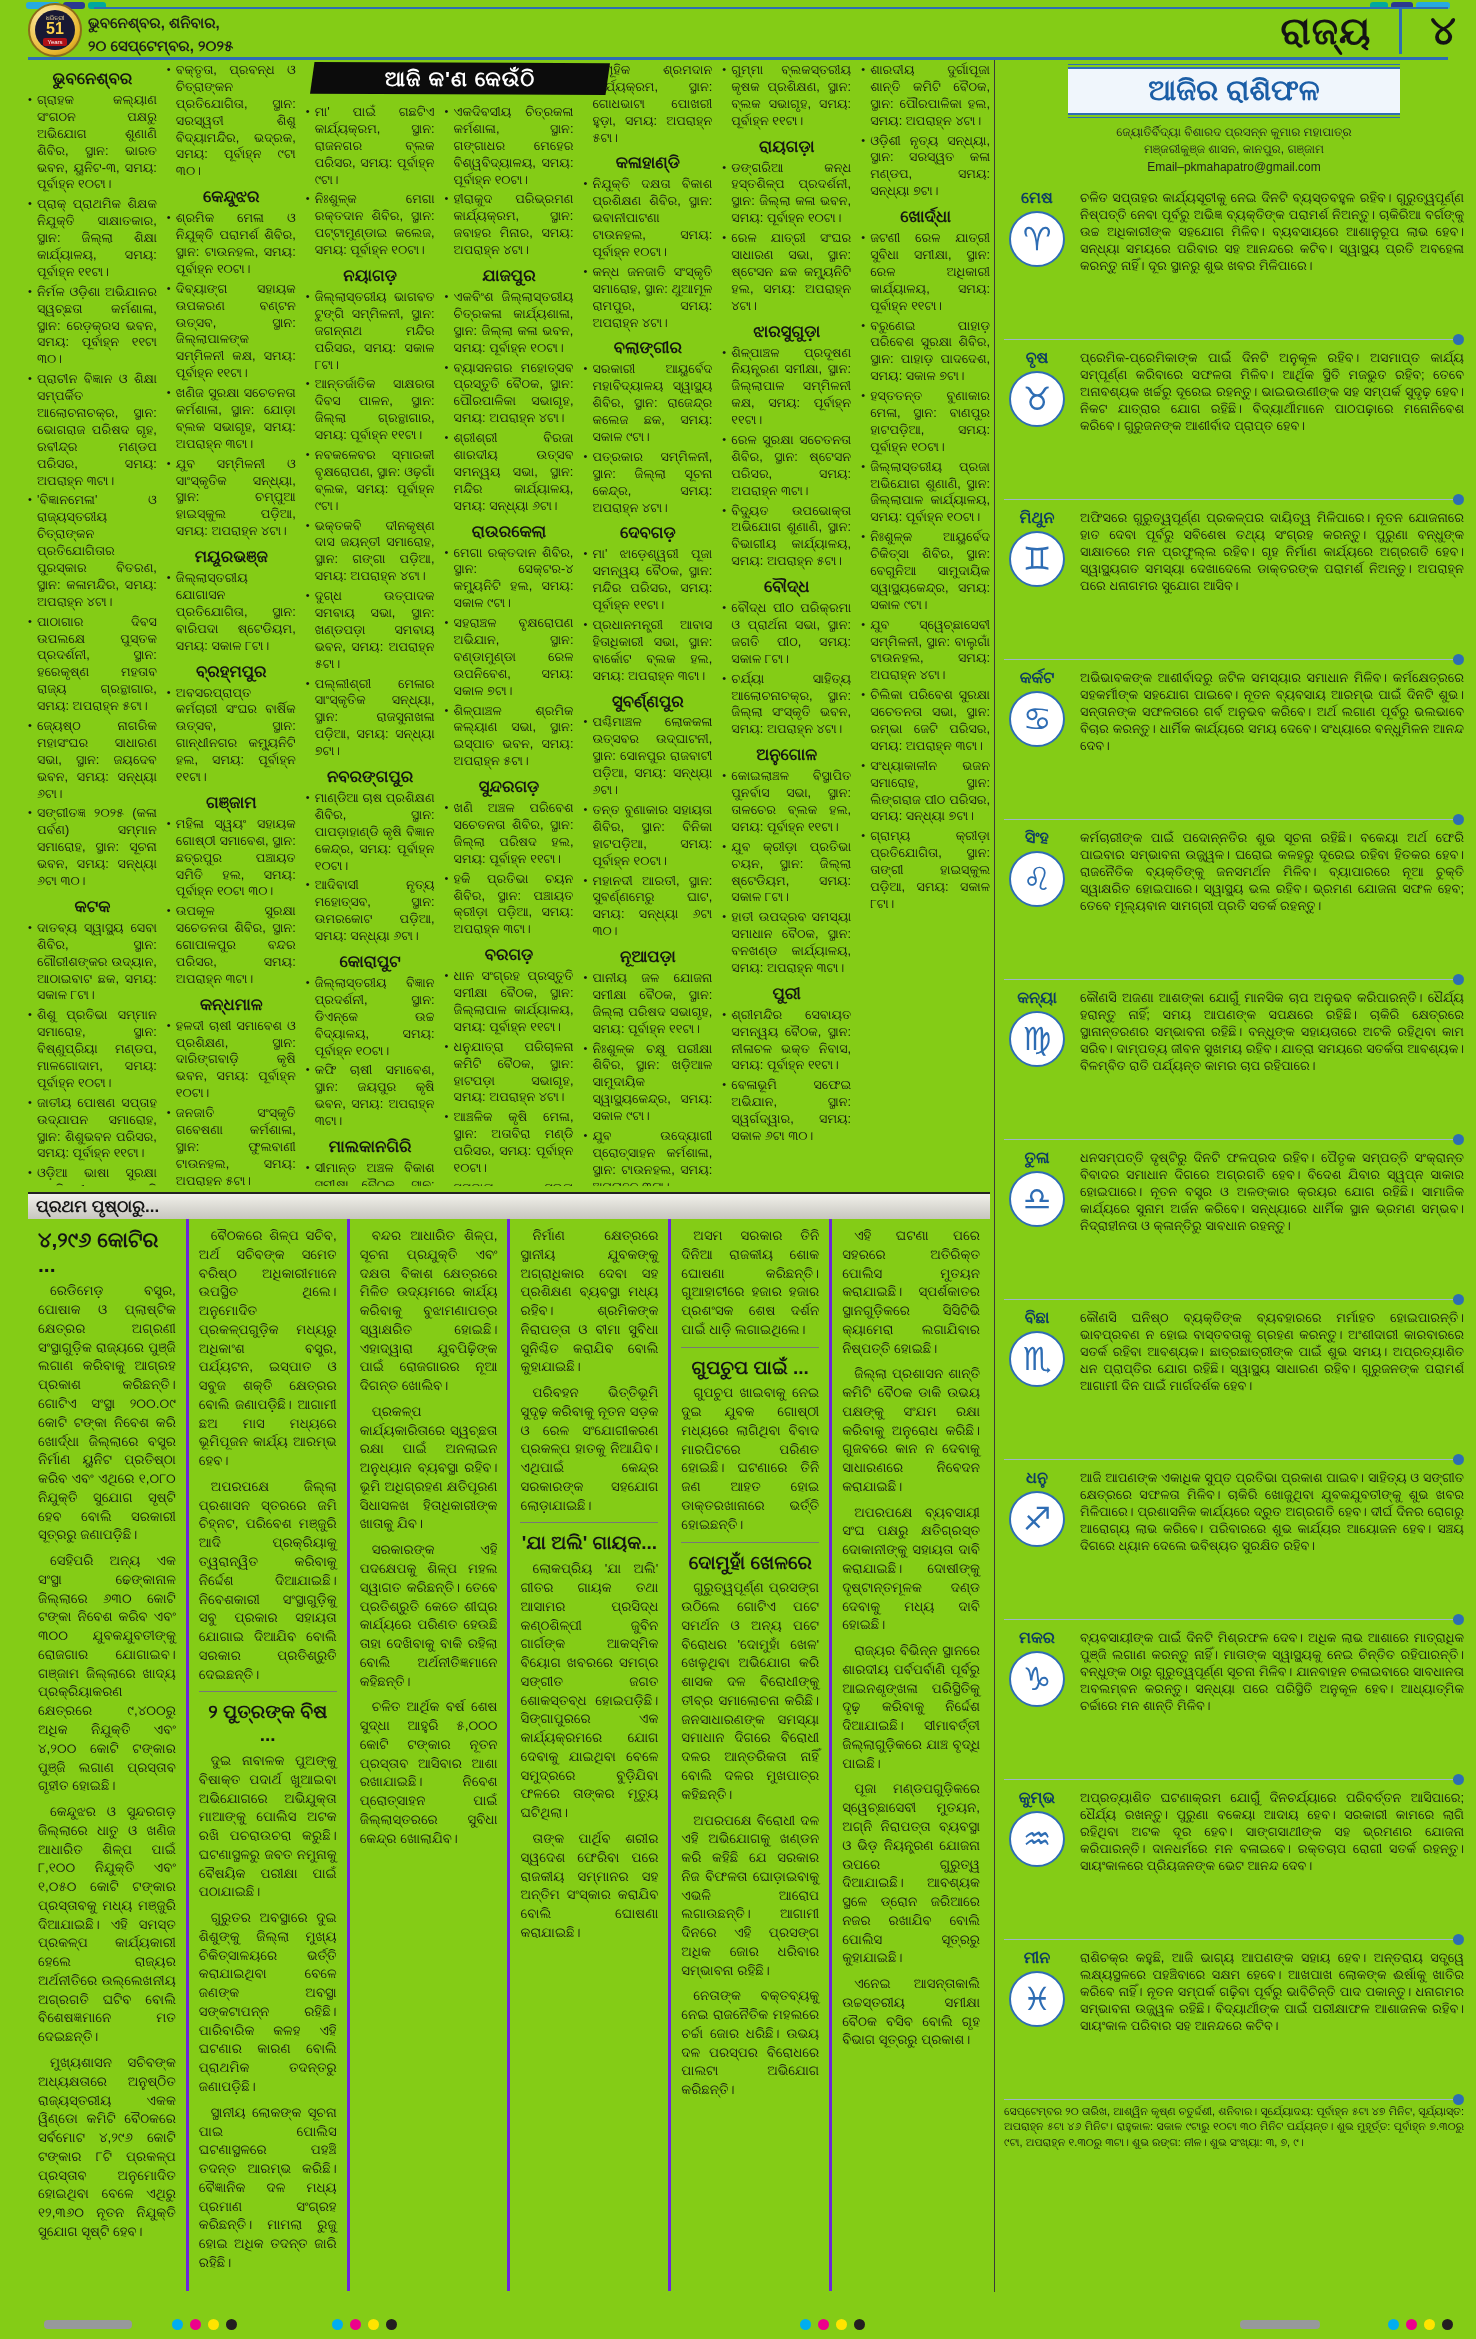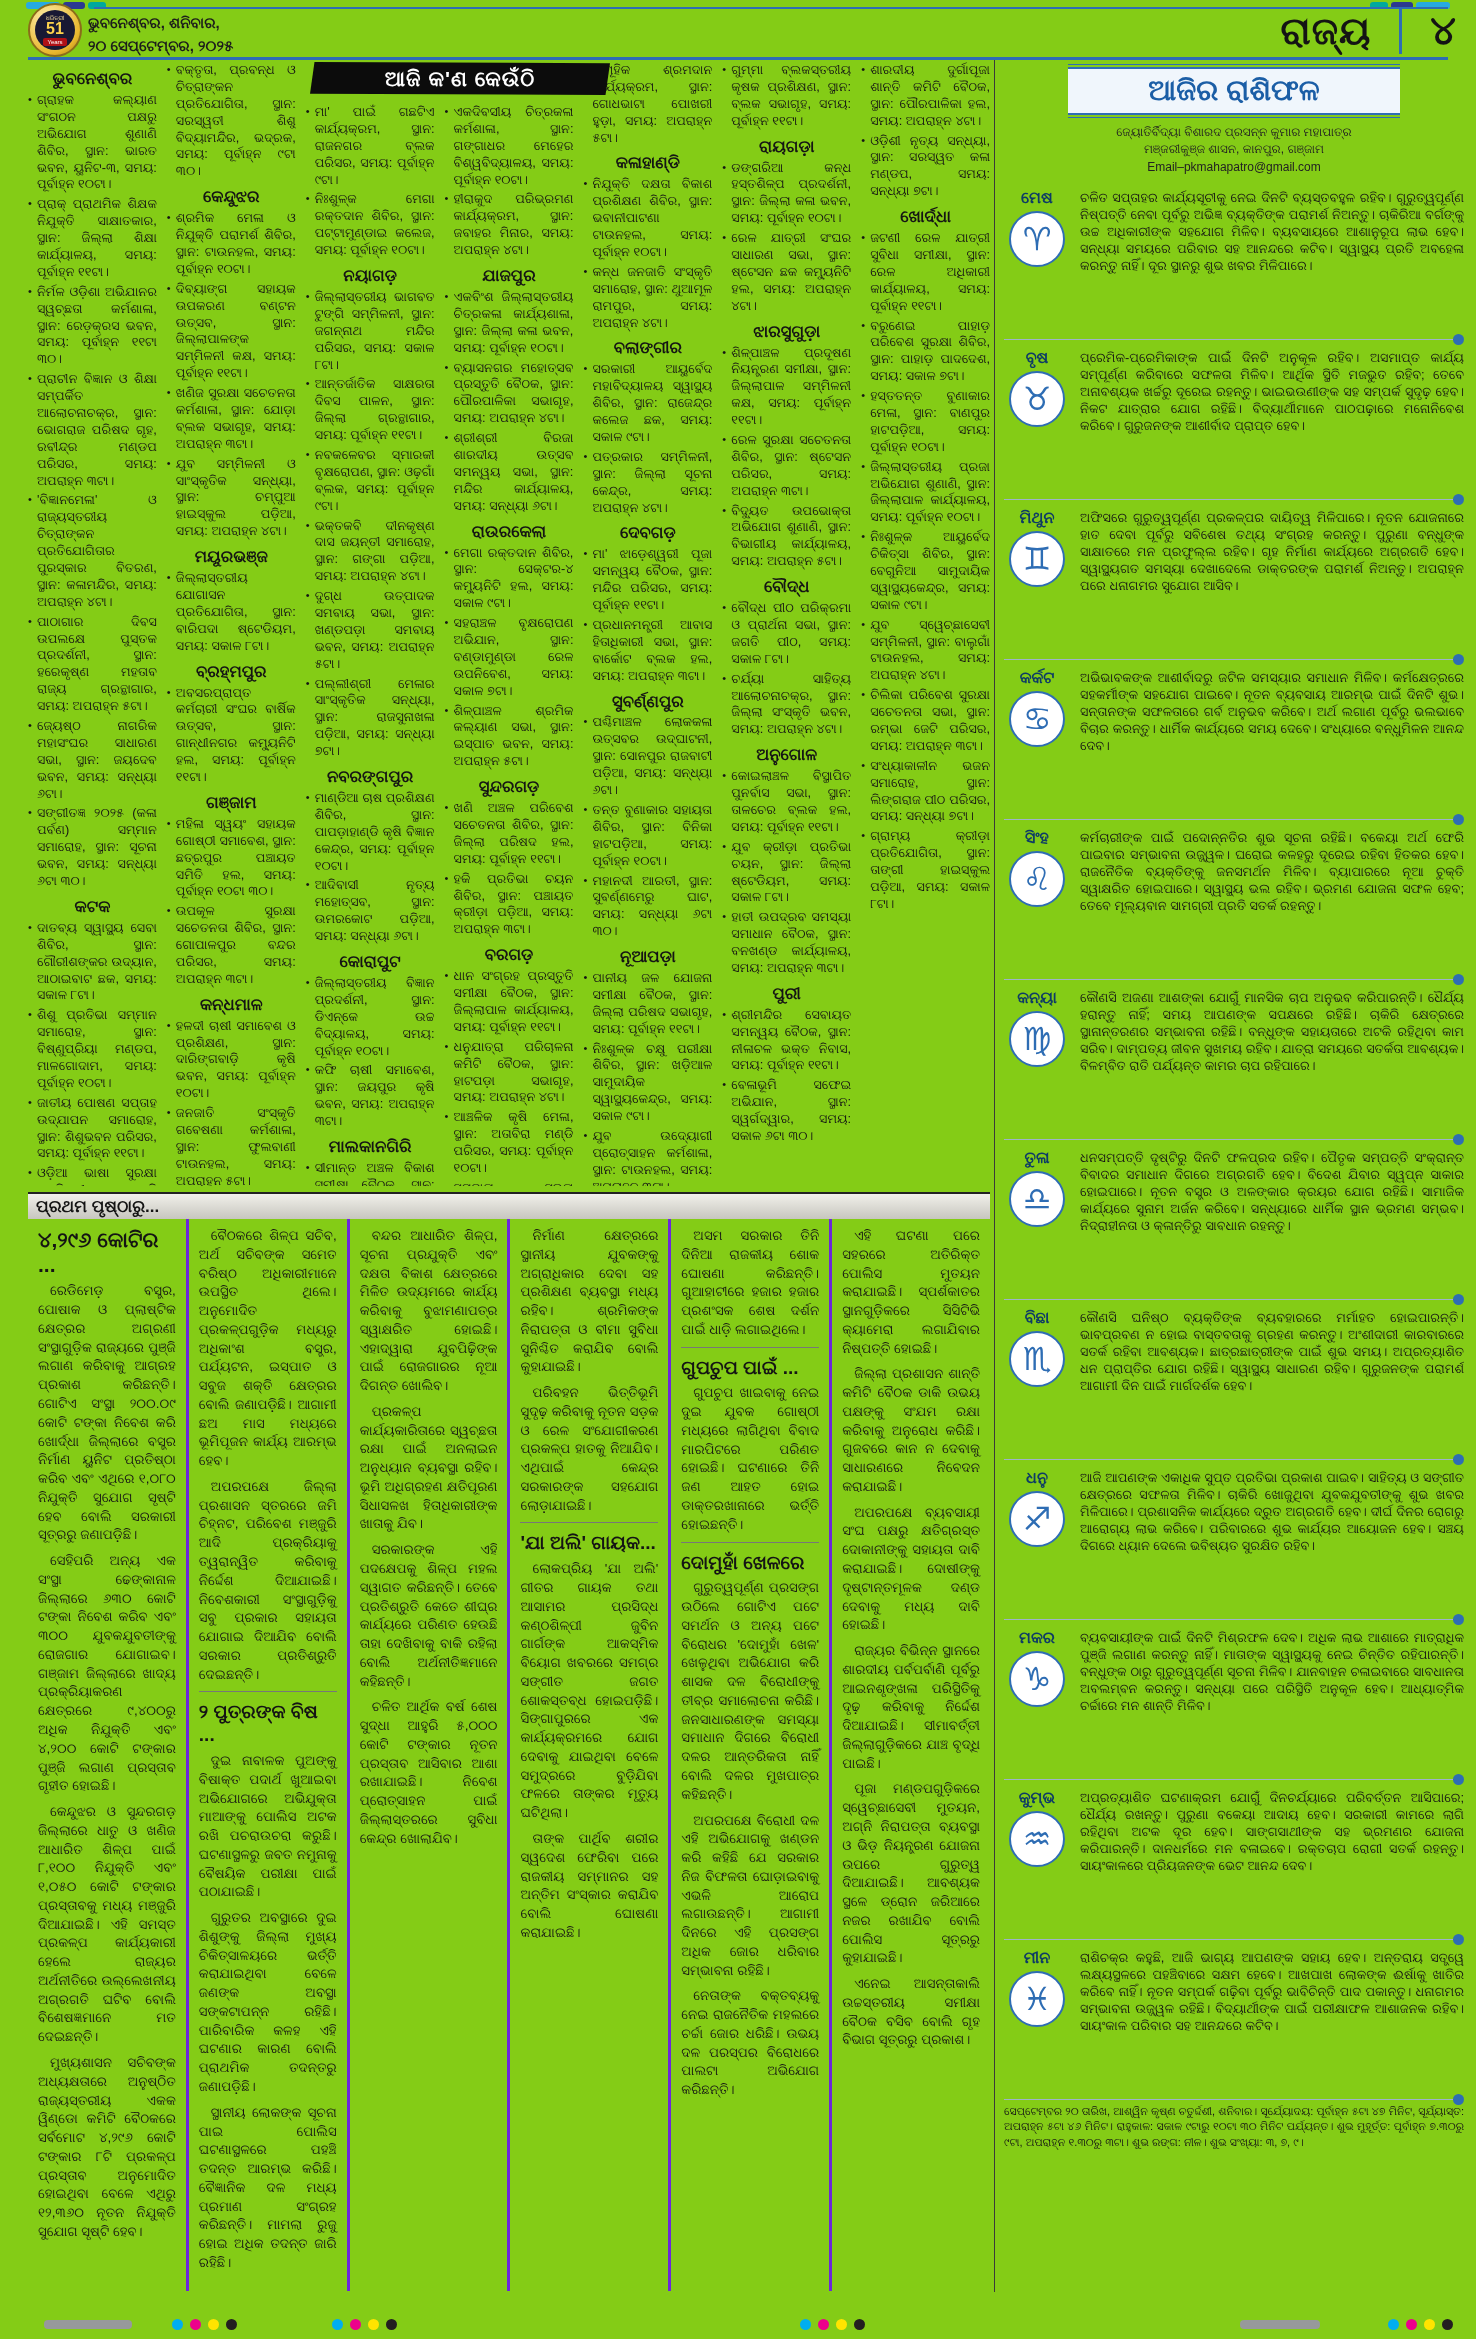--- a/index.html
+++ b/index.html
@@ -61,21 +61,21 @@
   .sign-text{flex:1;font-size:12.9px;line-height:1.33;text-align:justify}
   .h-foot{font-size:11px;line-height:1.42;text-align:justify;margin-top:4px}
 
   
   .cont{position:absolute;left:28px;top:1192px;width:962px;height:1102px;overflow:hidden}
   .cont-title{height:27px;background:linear-gradient(#f1f0ea,#c7c6bf);border-top:2px solid #222;
               display:flex;align-items:center;padding-left:8px;font-weight:bold;font-size:17px}
   .ccols{display:flex;height:1072px}
   .ccol{flex:1 1 0;min-width:0;overflow:hidden;padding:8px 10px;border-right:3px solid #6d28d9}
   .ccol:last-child{border-right:none}
-  .c-head{font-size:19px;font-weight:bold;text-align:left;line-height:1.2;padding:9px 0 5px;border-top:1px solid #777;margin-top:5px}
+  .c-head{font-size:19px;font-weight:bold;text-align:center;line-height:1.2;padding:9px 0 5px;border-top:1px solid #777;margin-top:5px}
   .ccol:first-child .c-head{border-top:none;margin-top:0;text-align:left;font-size:21px;padding-top:0}
   .c-para{font-size:13.4px;line-height:1.4;text-align:justify;margin-bottom:7px;text-indent:12px}
 </style>
 </head>
 <body>
 
 <div class="page">
 
   <div class="regrow" style="top:2px;left:26px">
     <span class="regbar" style="width:34px;background:#27aae1"></span>

